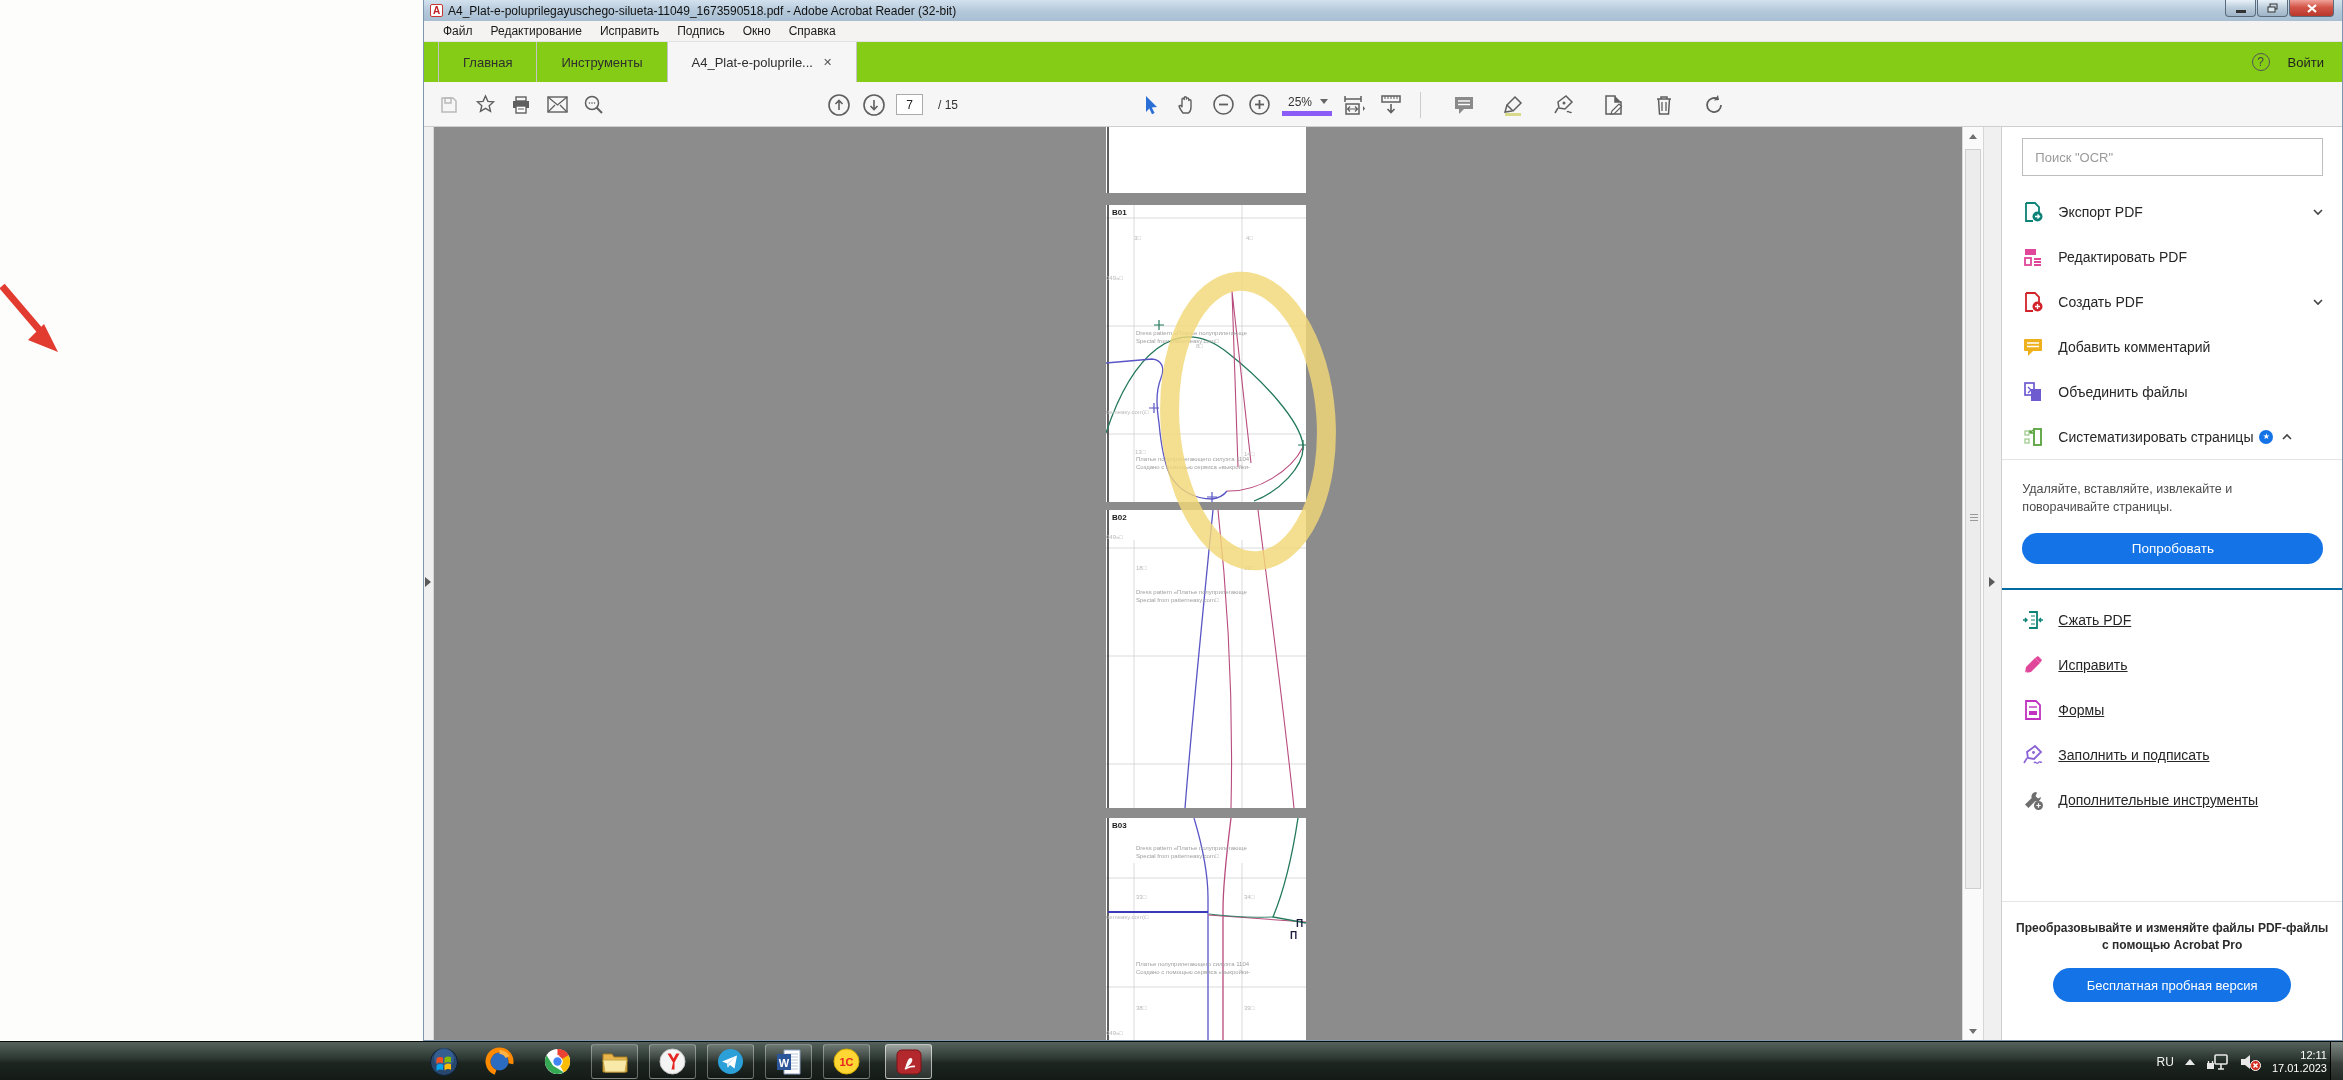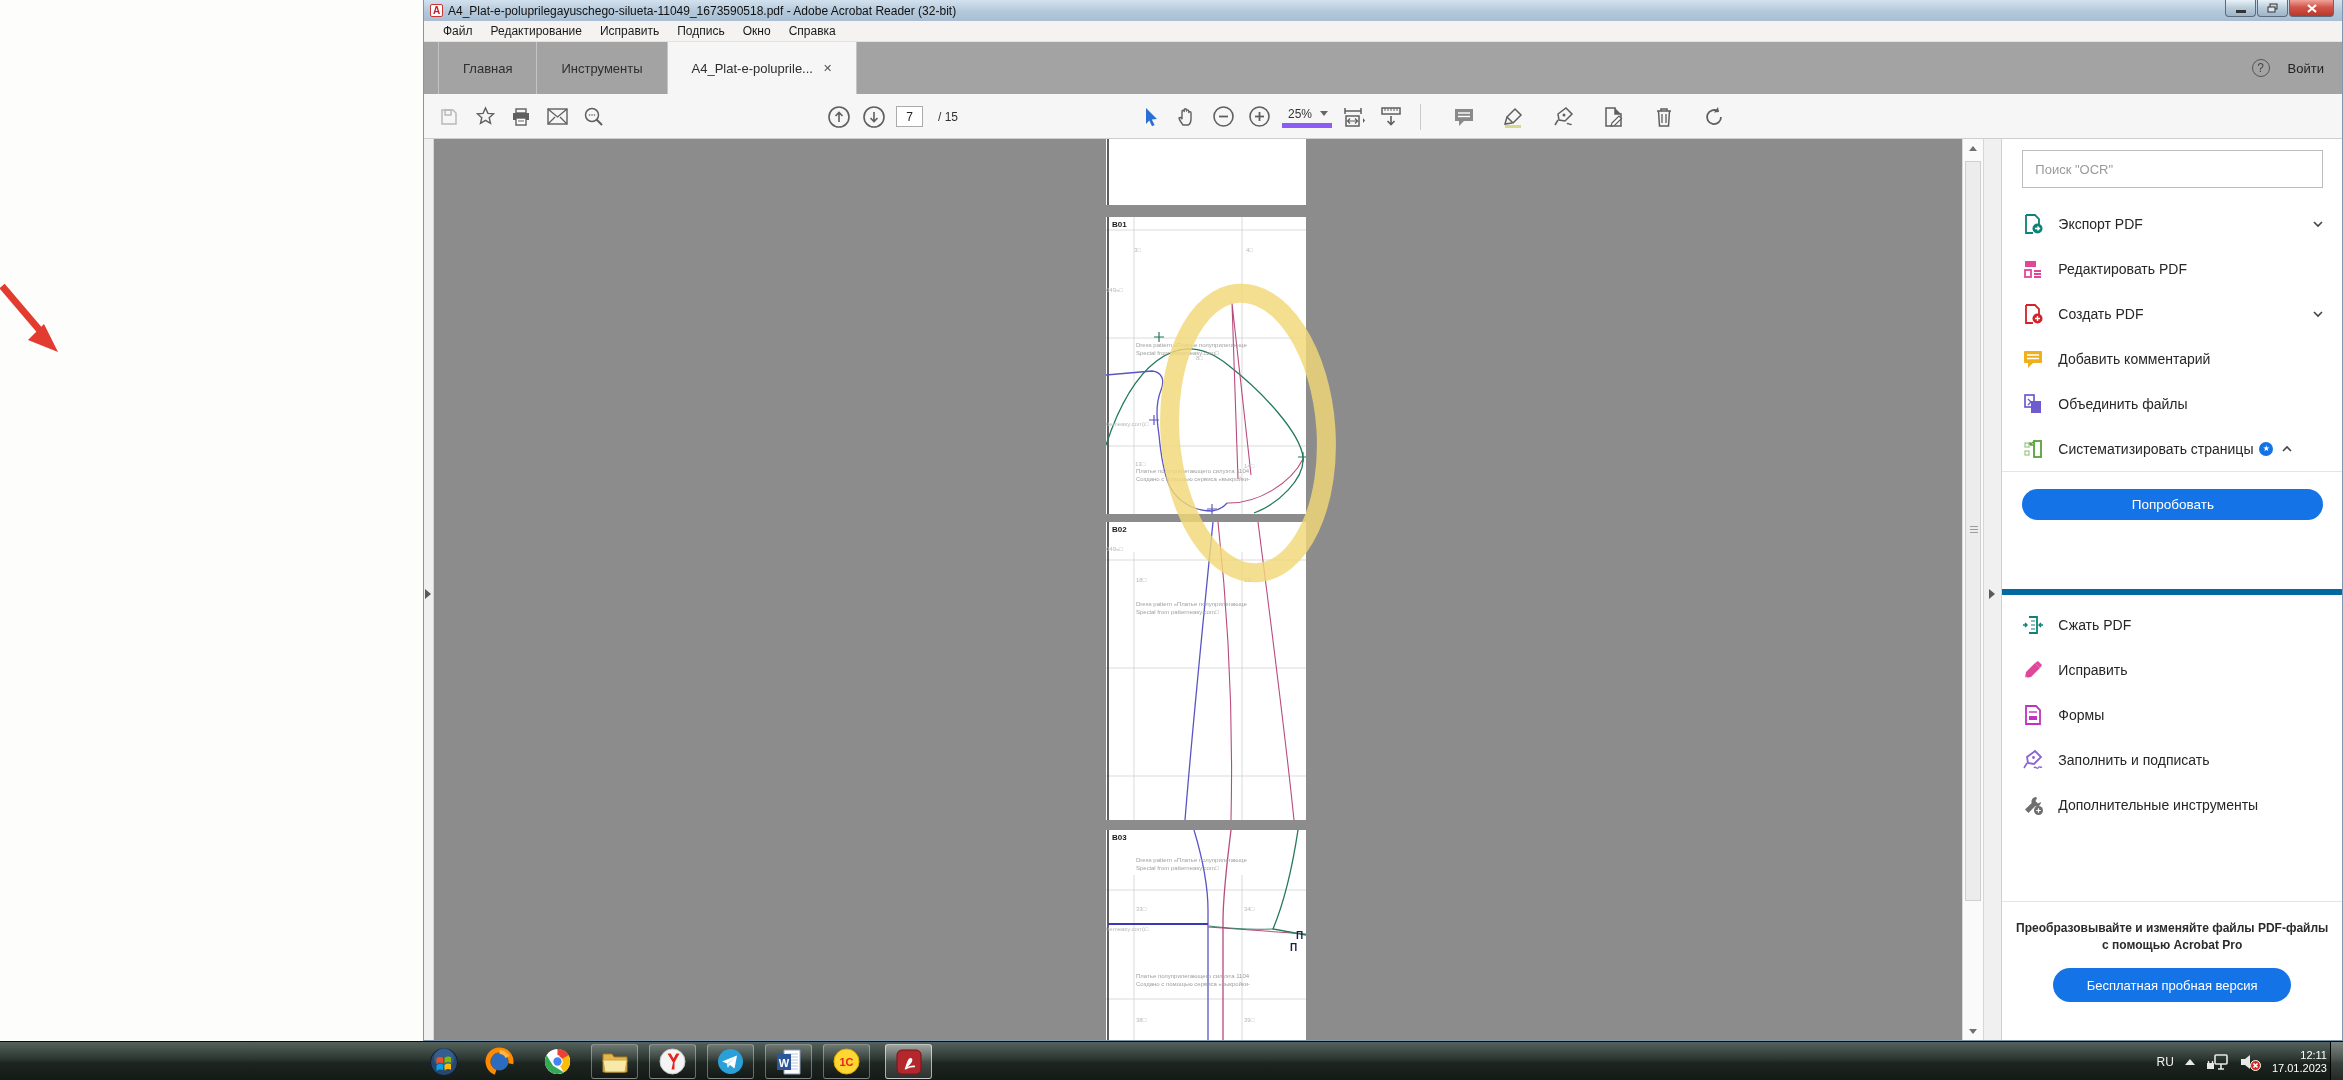--- a/index.html
+++ b/index.html
@@ -27,21 +27,21 @@
              display:flex; align-items:center; justify-content:center;
              font-size:10px; color:#222; margin-left:1px; }
   .win-btn.close { width:45px; background:linear-gradient(#f0a29a,#d35548 45%,#b8372c);
                    color:#fff; font-weight:bold; }
   .minimize-glyph { width:10px; height:3px; background:#333; margin-top:6px; }
 
   .menubar { height:21px; background:#f4f3f1; display:flex; align-items:center;
              padding-left:10px; font-size:12px; color:#1a1a1a; border-bottom:1px solid #e2e2e2; }
   .menubar span { padding:0 9px; cursor:default; }
 
-  .tabbar { height:52px; background:#a3a3a3; display:flex; align-items:stretch;
+  .tabbar { height:40px; background:#84cc16; display:flex; align-items:stretch;
             font-size:13px; color:#2e2e2e; position:relative; }
   .tab { display:flex; align-items:center; padding:0 24px; border-right:1px solid #c4c4c4; }
   .tab.first { border-left:1px solid #c4c4c4; margin-left:14px; }
   .tab.active { background:#f6f6f6; }
   .tab .close-x { margin-left:10px; color:#555; font-size:11px; }
   .tabbar-right { position:absolute; right:18px; top:0; height:100%;
                   display:flex; align-items:center; gap:18px; }
   .help-circle { width:18px; height:18px; border:1.5px solid #555; border-radius:50%;
                  font-size:12px; color:#444; text-align:center; line-height:16px; }
   .signin { font-size:13px; color:#222; }
@@ -99,22 +99,22 @@
   .handle-strip .strip-arrow { left:5px; }
 
   
   .rightpanel { width:341px; background:#fff; border-left:1px solid #cfcfcf;
                 position:relative; font-size:14px; color:#262626; }
   .search-box { position:absolute; left:20px; top:11px; width:301px; height:38px;
                 border:1px solid #bdbdbd; background:#fff; padding:0 12px;
                 font-size:13px; color:#333; font-family:"Liberation Sans",sans-serif; }
   .search-box::placeholder { color:#9a9a9a; }
   .tool-list { position:absolute; left:0; top:62px; width:100%; }
-  .tool-list2 { position:absolute; left:0; top:450px; width:100%;
-                border-top:6px solid #0369a1; padding-top:7px; }
+  .tool-list2 { position:absolute; left:0; top:461px; width:100%;
+                border-top:2px solid #0369a1; padding-top:7px;text-decoration:underline; }
   .tool-row { height:45px; display:flex; align-items:center; padding:0 18px 0 20px; }
   .tool-row .ticon { width:22px; height:22px; margin-right:14px; flex:none; }
   .tool-row .spacer { flex:1; }
   .chev { width:12px; height:12px; }
   .star-badge { width:14px; height:14px; border-radius:50%; background:#1473e6;
                 color:#fff; font-size:8px; text-align:center; line-height:14px;
                 margin:0 8px 0 6px; flex:none; }
   .organize-sec { position:absolute; left:0; top:332px; width:100%;
                   border-top:1px solid #e4e4e4; }
   .organize-desc { padding:20px 20px 0 20px; font-size:12.5px; line-height:18px;
@@ -546,20 +546,24 @@
           </svg>
           <span>Систематизировать страницы</span>
           <span class="star-badge">★</span>
           <svg class="chev" viewBox="0 0 12 12">
             <path d="M2 8l4-4 4 4" fill="none" stroke="#444" stroke-width="1.6"></path>
           </svg>
         </div>
       </div>
 
       <div class="organize-sec">
+        <div class="organize-desc">
+          <div>Удаляйте, вставляйте, извлекайте и</div>
+          <div>поворачивайте страницы.</div>
+        </div>
         <button class="try-btn">Попробовать</button>
       </div>
 
       <div class="tool-list2">
         <div class="tool-row">
           <svg class="ticon" viewBox="0 0 22 22">
             <path d="M7 3h8v16H7" fill="none" stroke="#0d8276" stroke-width="1.8"></path>
             <path d="M1 11h4M3 9l2 2-2 2M21 11h-4M19 9l-2 2 2 2" fill="none" stroke="#0d8276" stroke-width="1.4"></path>
             <path d="M9 7h4M9 11h4M9 15h4" stroke="#0d8276" stroke-width="1.2"></path>
           </svg>

